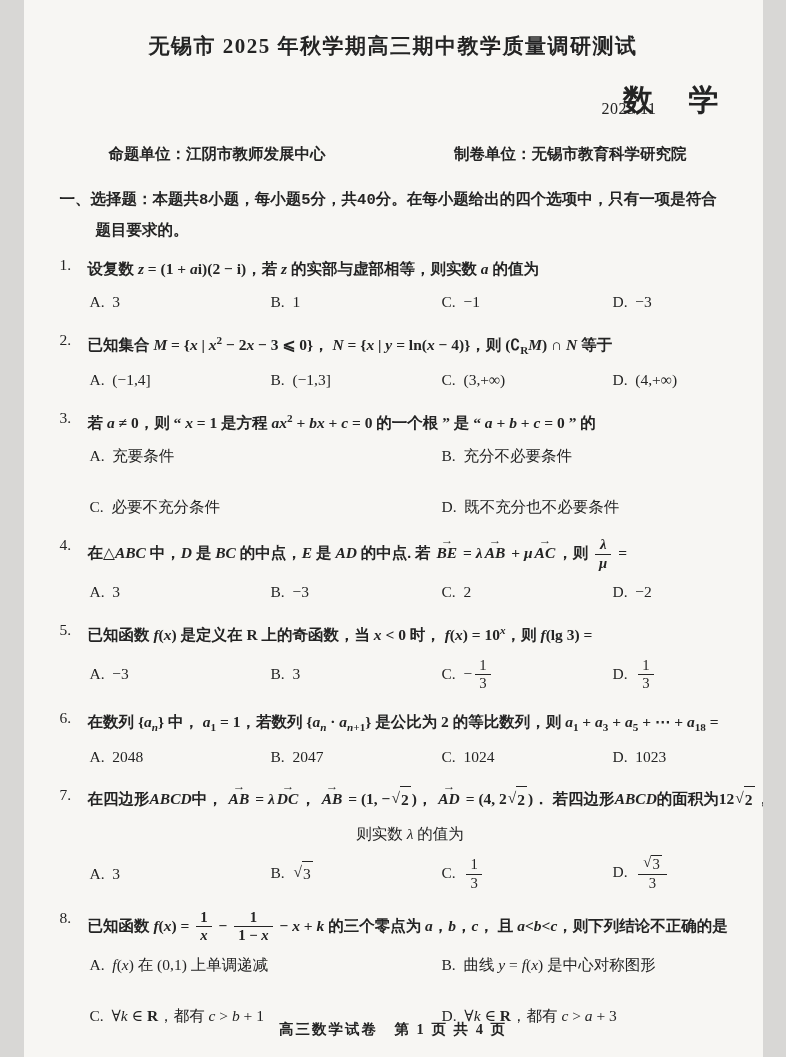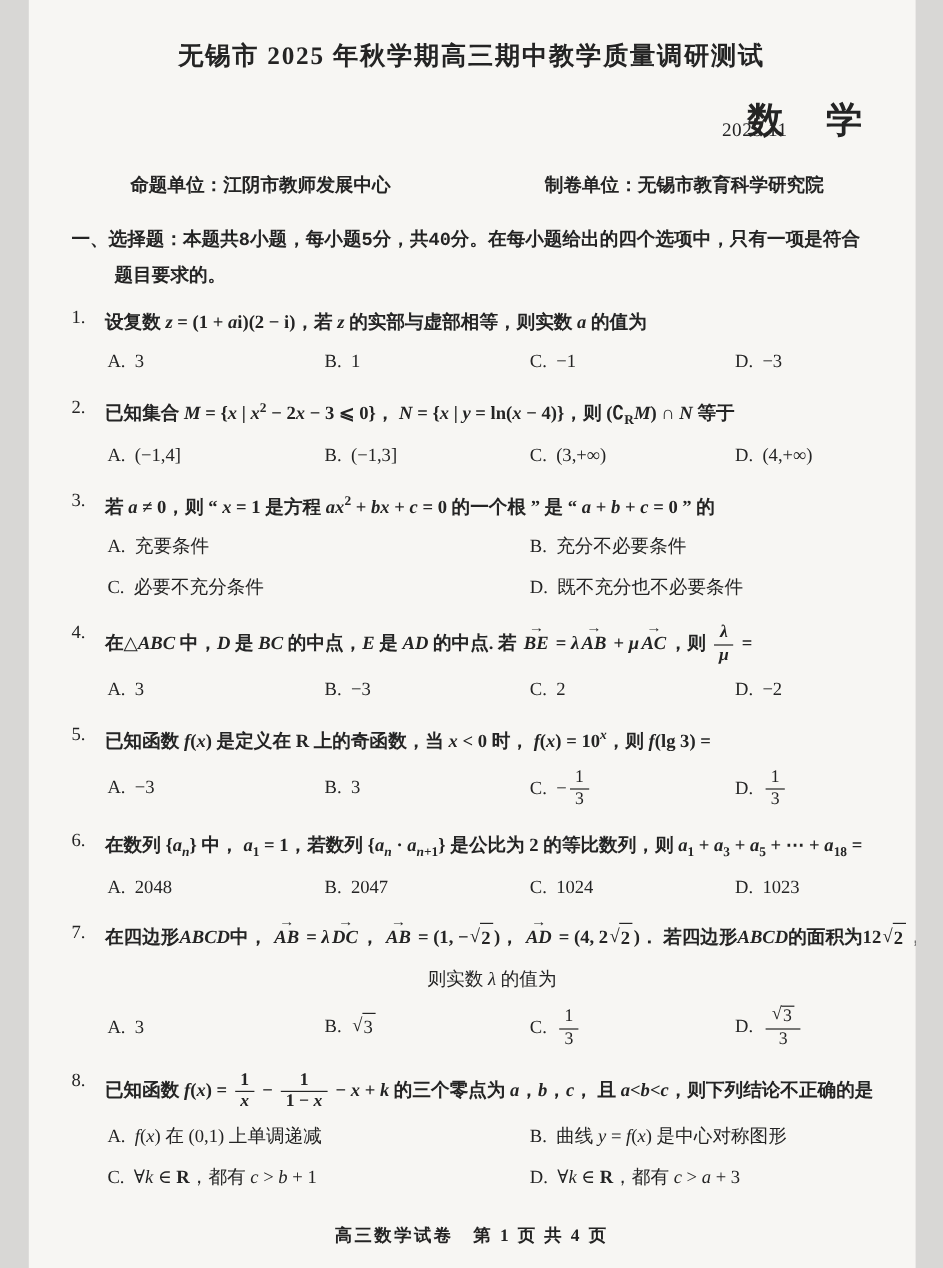--- a/index.html
+++ b/index.html
@@ -24,21 +24,21 @@
   .section { font-weight:bold; font-size:15.5px; margin-top:26px; line-height:1.25; }
   .section-l1 { padding-left:6px; white-space:nowrap;font-family:Liberation Mono, monospace; }
   .section-l2 { padding-left:42px; margin-top:10px; }
 
   .q { position:relative; margin-top:16px; }
   .qnum { position:absolute; left:6px; top:0; }
   .stem { padding-left:34px; line-height:1.7; white-space:nowrap;font-weight:bold; }
   .stem2 { padding-left:34px; line-height:1.7; margin-top:8px; white-space:nowrap;text-align:center; }
   .opts { display:grid; margin-left:36px; margin-top:8px; line-height:1.6; align-items:center; }
   .row4 { grid-template-columns:181px 171px 171px auto; }
-  .grid2 { grid-template-columns:352px auto; row-gap:9px; }
+  .grid2 { grid-template-columns:352px auto; row-gap:26px; }
   .opt { white-space:nowrap; }
 
   
   i { font-family:"Liberation Serif","DejaVu Serif",serif; }
   sup,sub { font-size:0.72em; }
   .frac { display:inline-flex; flex-direction:column; text-align:center; vertical-align:middle; line-height:1.2; margin:0 3px; font-size:0.95em; }
   .fn { border-bottom:1.4px solid currentColor; padding:0 4px; }
   .fd { padding:0 4px; }
   .vec { position:relative; display:inline-block; margin:0 2px; }
   .vec::after { content:"→"; position:absolute; left:50%; top:-0.75em; transform:translateX(-50%) scaleX(1.15); font-size:0.72em; font-style:normal; }

